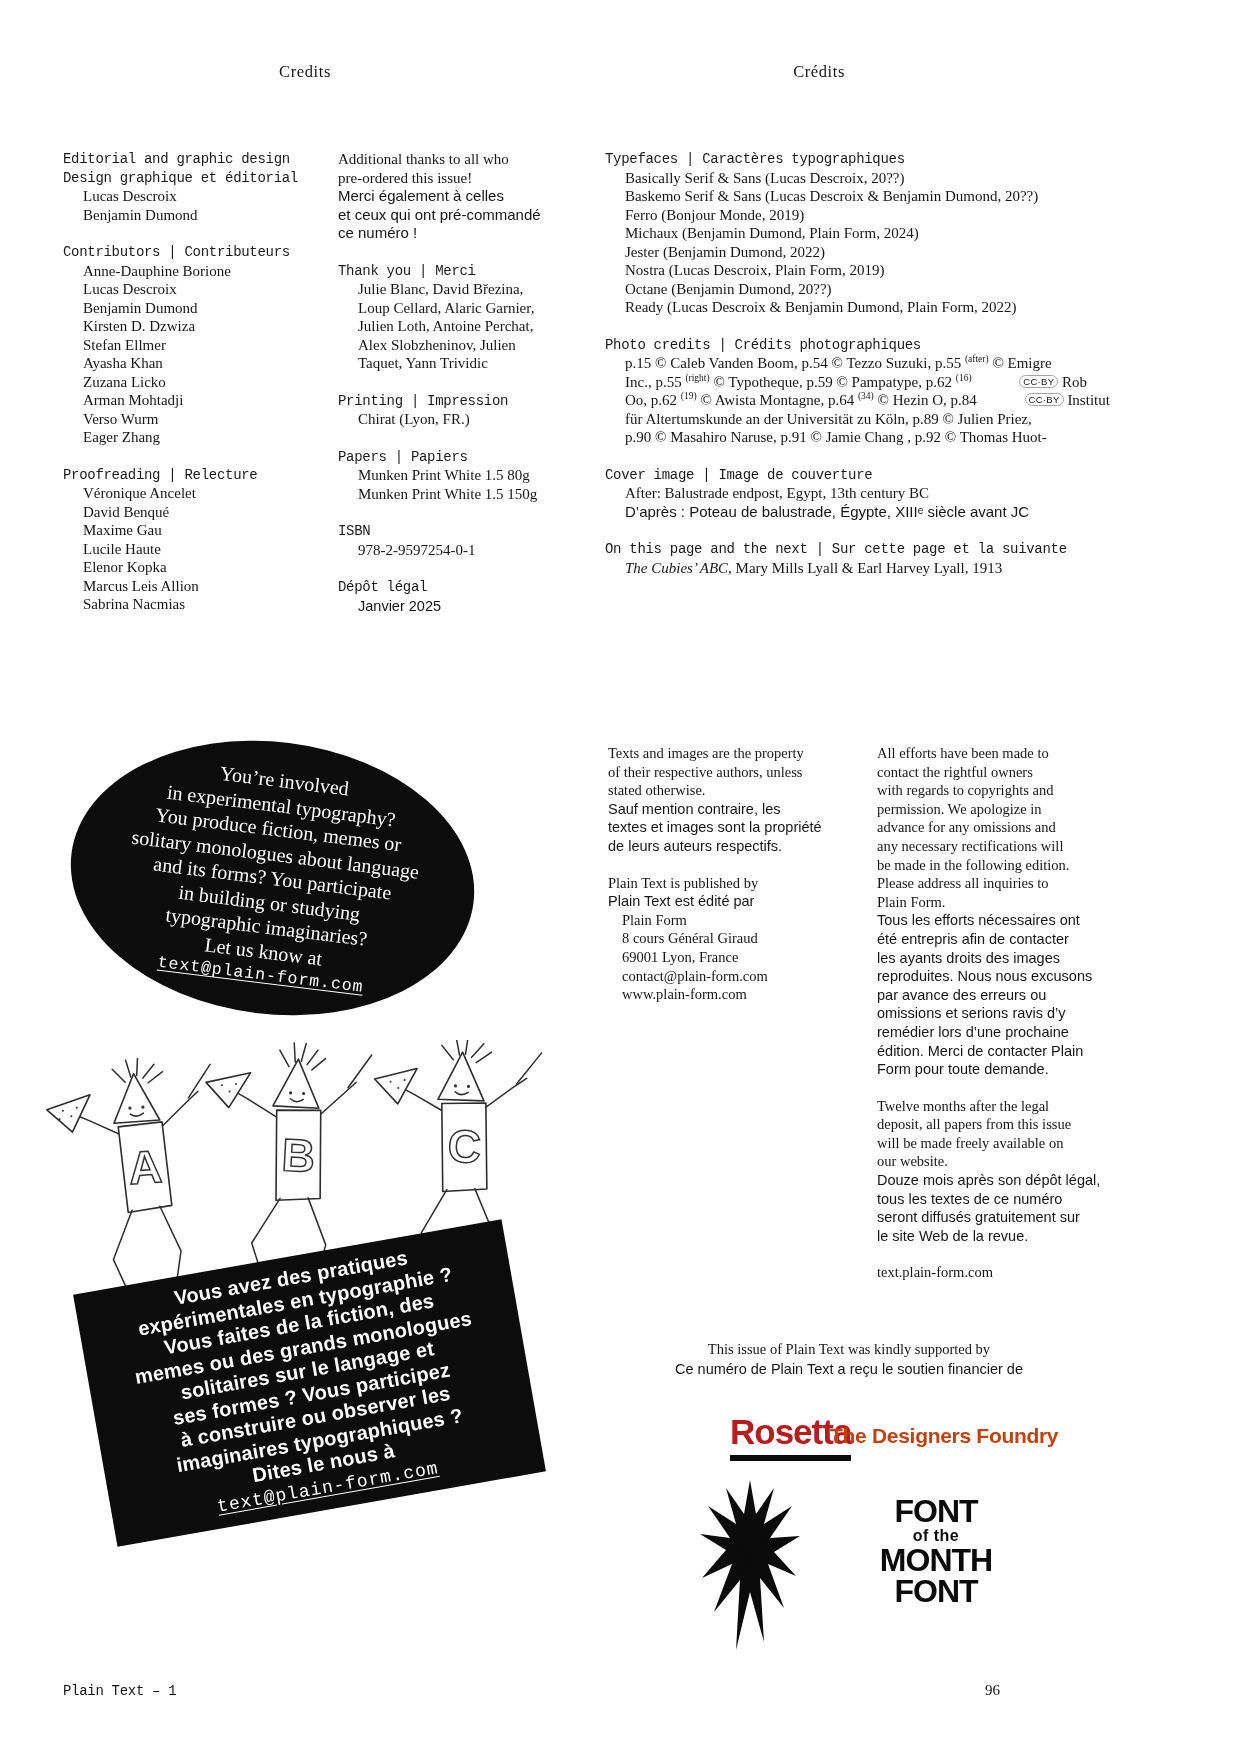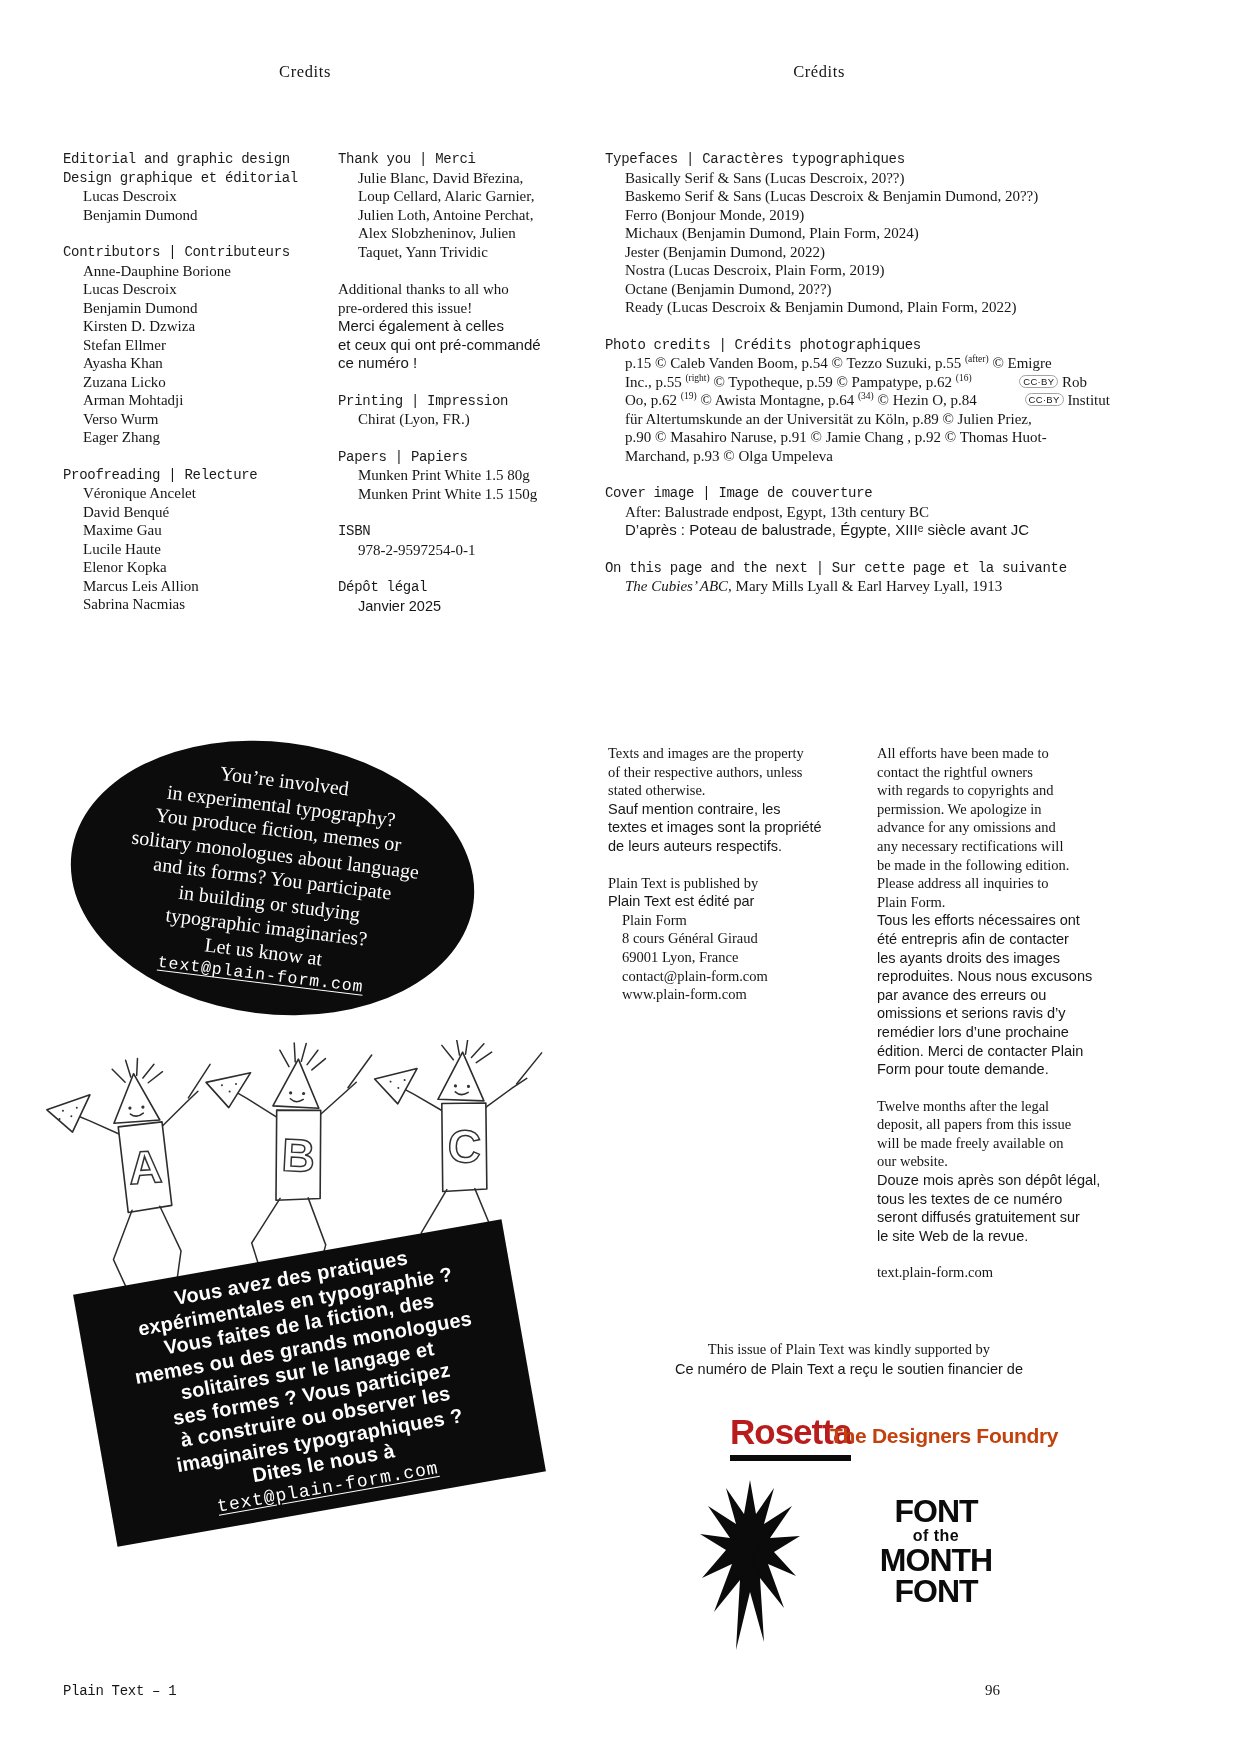--- a/index.html
+++ b/index.html
@@ -102,35 +102,35 @@
         <div class="nm">Lucile Haute</div>
         <div class="nm">Elenor Kopka</div>
         <div class="nm">Marcus Leis Allion</div>
         <div class="nm">Sabrina Nacmias</div>
       </div>
   </div>
 </div>
 
 <div class="ccol" style="left:338px;width:250px;">
   <div class="sect">
+    <div class="para-en" style="font-size:15px;">Additional thanks to all who
+pre-ordered this issue!</div>
+    <div class="para-fr" style="font-size:15px;">Merci également à celles
+et ceux qui ont pré-commandé
+ce numéro !</div>
+  </div>
+  <div class="sect">
     <div class="mono-label">Thank you | Merci</div>
     <div class="names">
         <div class="nm">Julie Blanc, David Březina,</div>
         <div class="nm">Loup Cellard, Alaric Garnier,</div>
         <div class="nm">Julien Loth, Antoine Perchat,</div>
         <div class="nm">Alex Slobzheninov, Julien</div>
         <div class="nm">Taquet, Yann Trividic</div>
       </div>
-  </div>
-  <div class="sect">
-    <div class="para-en" style="font-size:15px;">Additional thanks to all who
-pre-ordered this issue!</div>
-    <div class="para-fr" style="font-size:15px;">Merci également à celles
-et ceux qui ont pré-commandé
-ce numéro !</div>
   </div>
   <div class="sect">
     <div class="mono-label">Printing | Impression</div>
     <div class="names">
         <div class="nm">Chirat (Lyon, FR.)</div>
       </div>
   </div>
   <div class="sect">
     <div class="mono-label">Papers | Papiers</div>
     <div class="names">
@@ -167,21 +167,20 @@
       </div>
   </div>
   <div class="sect">
     <div class="mono-label">Photo credits | Crédits photographiques</div>
     <div class="names">
         <div class="nm">p.15 © Caleb Vanden Boom, p.54 © Tezzo Suzuki, p.55 <sup>(after)</sup> © Emigre</div>
         <div class="nm">Inc., p.55 <sup>(right)</sup> © Typotheque, p.59 © Pampatype, p.62 <sup>(16)</sup> <span class="cc">CC·BY</span> Rob</div>
         <div class="nm">Oo, p.62 <sup>(19)</sup> © Awista Montagne, p.64 <sup>(34)</sup> © Hezin O, p.84 <span class="cc">CC·BY</span> Institut</div>
         <div class="nm">für Altertumskunde an der Universität zu Köln, p.89 © Julien Priez,</div>
         <div class="nm">p.90 © Masahiro Naruse, p.91 © Jamie Chang , p.92 © Thomas Huot-</div>
-        <div class="nm">Marchand, p.93 © Olga Umpeleva</div>
       </div>
   </div>
   <div class="sect">
     <div class="mono-label">Cover image | Image de couverture</div>
     <div class="names">
       <div class="serifline">After: Balustrade endpost, Egypt, 13th century BC</div>
       <div class="sansline" style="font-size:15px;">D’après : Poteau de balustrade, Égypte, XIIIᵉ siècle avant JC</div>
     </div>
   </div>
   <div class="sect">

